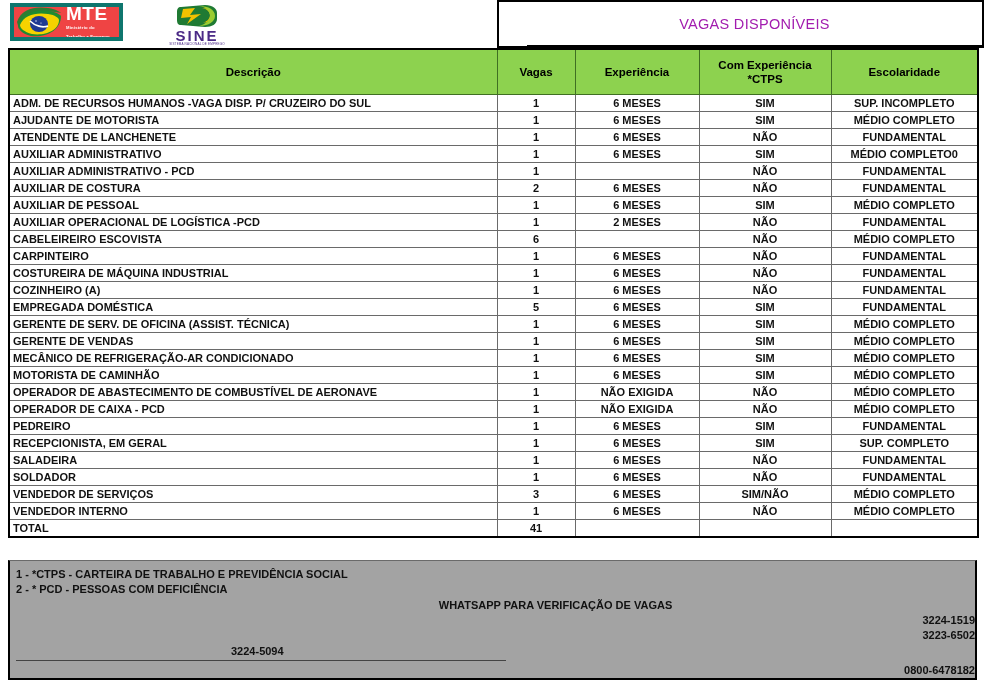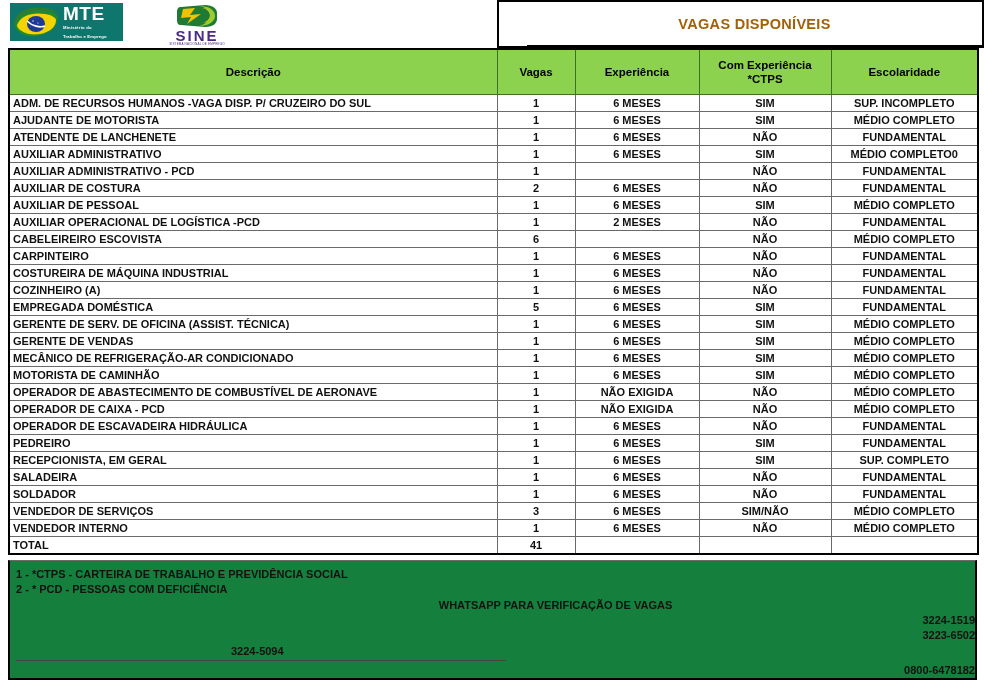--- a/index.html
+++ b/index.html
@@ -33,22 +33,22 @@
     position: relative;
     display: flex;
     align-items: center;
   }
 
   
   .mte-logo {
     position: absolute;
     left: 10px; top: 3px;
     width: 113px; height: 38px;
-    background: #0f766e;
-    border: 1px solid #0f766e;
+    background: #ef4444;
+    border: 4px solid #0f766e;
     box-sizing: border-box;
     display: flex;
     align-items: center;
     overflow: hidden;
   }
   .mte-flag {
     width: 48px; height: 34px;
     margin-left: 1px;
     position: relative;
     overflow: hidden;
@@ -108,22 +108,22 @@
     border-left: 2px solid #000;
     display: flex;
     flex-direction: column;
   }
   .title-main {
     flex: 1;
     display: flex;
     align-items: center;
     justify-content: center;
     font-size: 14.5px;
-    font-weight: bold;
-    color: #a16207;
+    font-weight: normal;
+    color: #a21caf;
     letter-spacing: 0.3px;
     border-bottom: 1px solid #000;
     margin-left: 28px;
   }
   .title-sub {
     flex: 1;
     display: flex;
     align-items: center;
     justify-content: center;
     font-size: 13px;
@@ -179,21 +179,21 @@
   
   .notes {
     position: absolute;
     left: 8px;
     top: 560px;
     width: 969px;
     height: 120px;
     box-sizing: border-box;
     border: 2px solid #000;
     border-top: 1px solid #6a6a6a;
-    background: #15803d;
+    background: #a3a3a3;
     padding: 6px 0 0 6px;
     font-size: 11px;
     font-weight: bold;
     color: #111;
   }
   .note-line { line-height: 15px; white-space: nowrap; }
   .note-ctr { text-align: center; padding-left: 120px; line-height: 16px; }
   .phone { text-align: right; padding-left: 215px; line-height: 15px; }
   .phone-last {
     text-align: left;
@@ -403,27 +403,20 @@
             <td class="ctr">MÉDIO COMPLETO</td>
           </tr>
           <tr>
             <td>OPERADOR DE CAIXA - PCD</td>
             <td class="ctr">1</td>
             <td class="ctr">NÃO EXIGIDA</td>
             <td class="ctr">NÃO</td>
             <td class="ctr">MÉDIO COMPLETO</td>
           </tr>
           <tr>
-            <td>OPERADOR DE ESCAVADEIRA HIDRÁULICA</td>
-            <td class="ctr">1</td>
-            <td class="ctr">6 MESES</td>
-            <td class="ctr">NÃO</td>
-            <td class="ctr">FUNDAMENTAL</td>
-          </tr>
-          <tr>
             <td>PEDREIRO</td>
             <td class="ctr">1</td>
             <td class="ctr">6 MESES</td>
             <td class="ctr">SIM</td>
             <td class="ctr">FUNDAMENTAL</td>
           </tr>
           <tr>
             <td>RECEPCIONISTA, EM GERAL</td>
             <td class="ctr">1</td>
             <td class="ctr">6 MESES</td>

